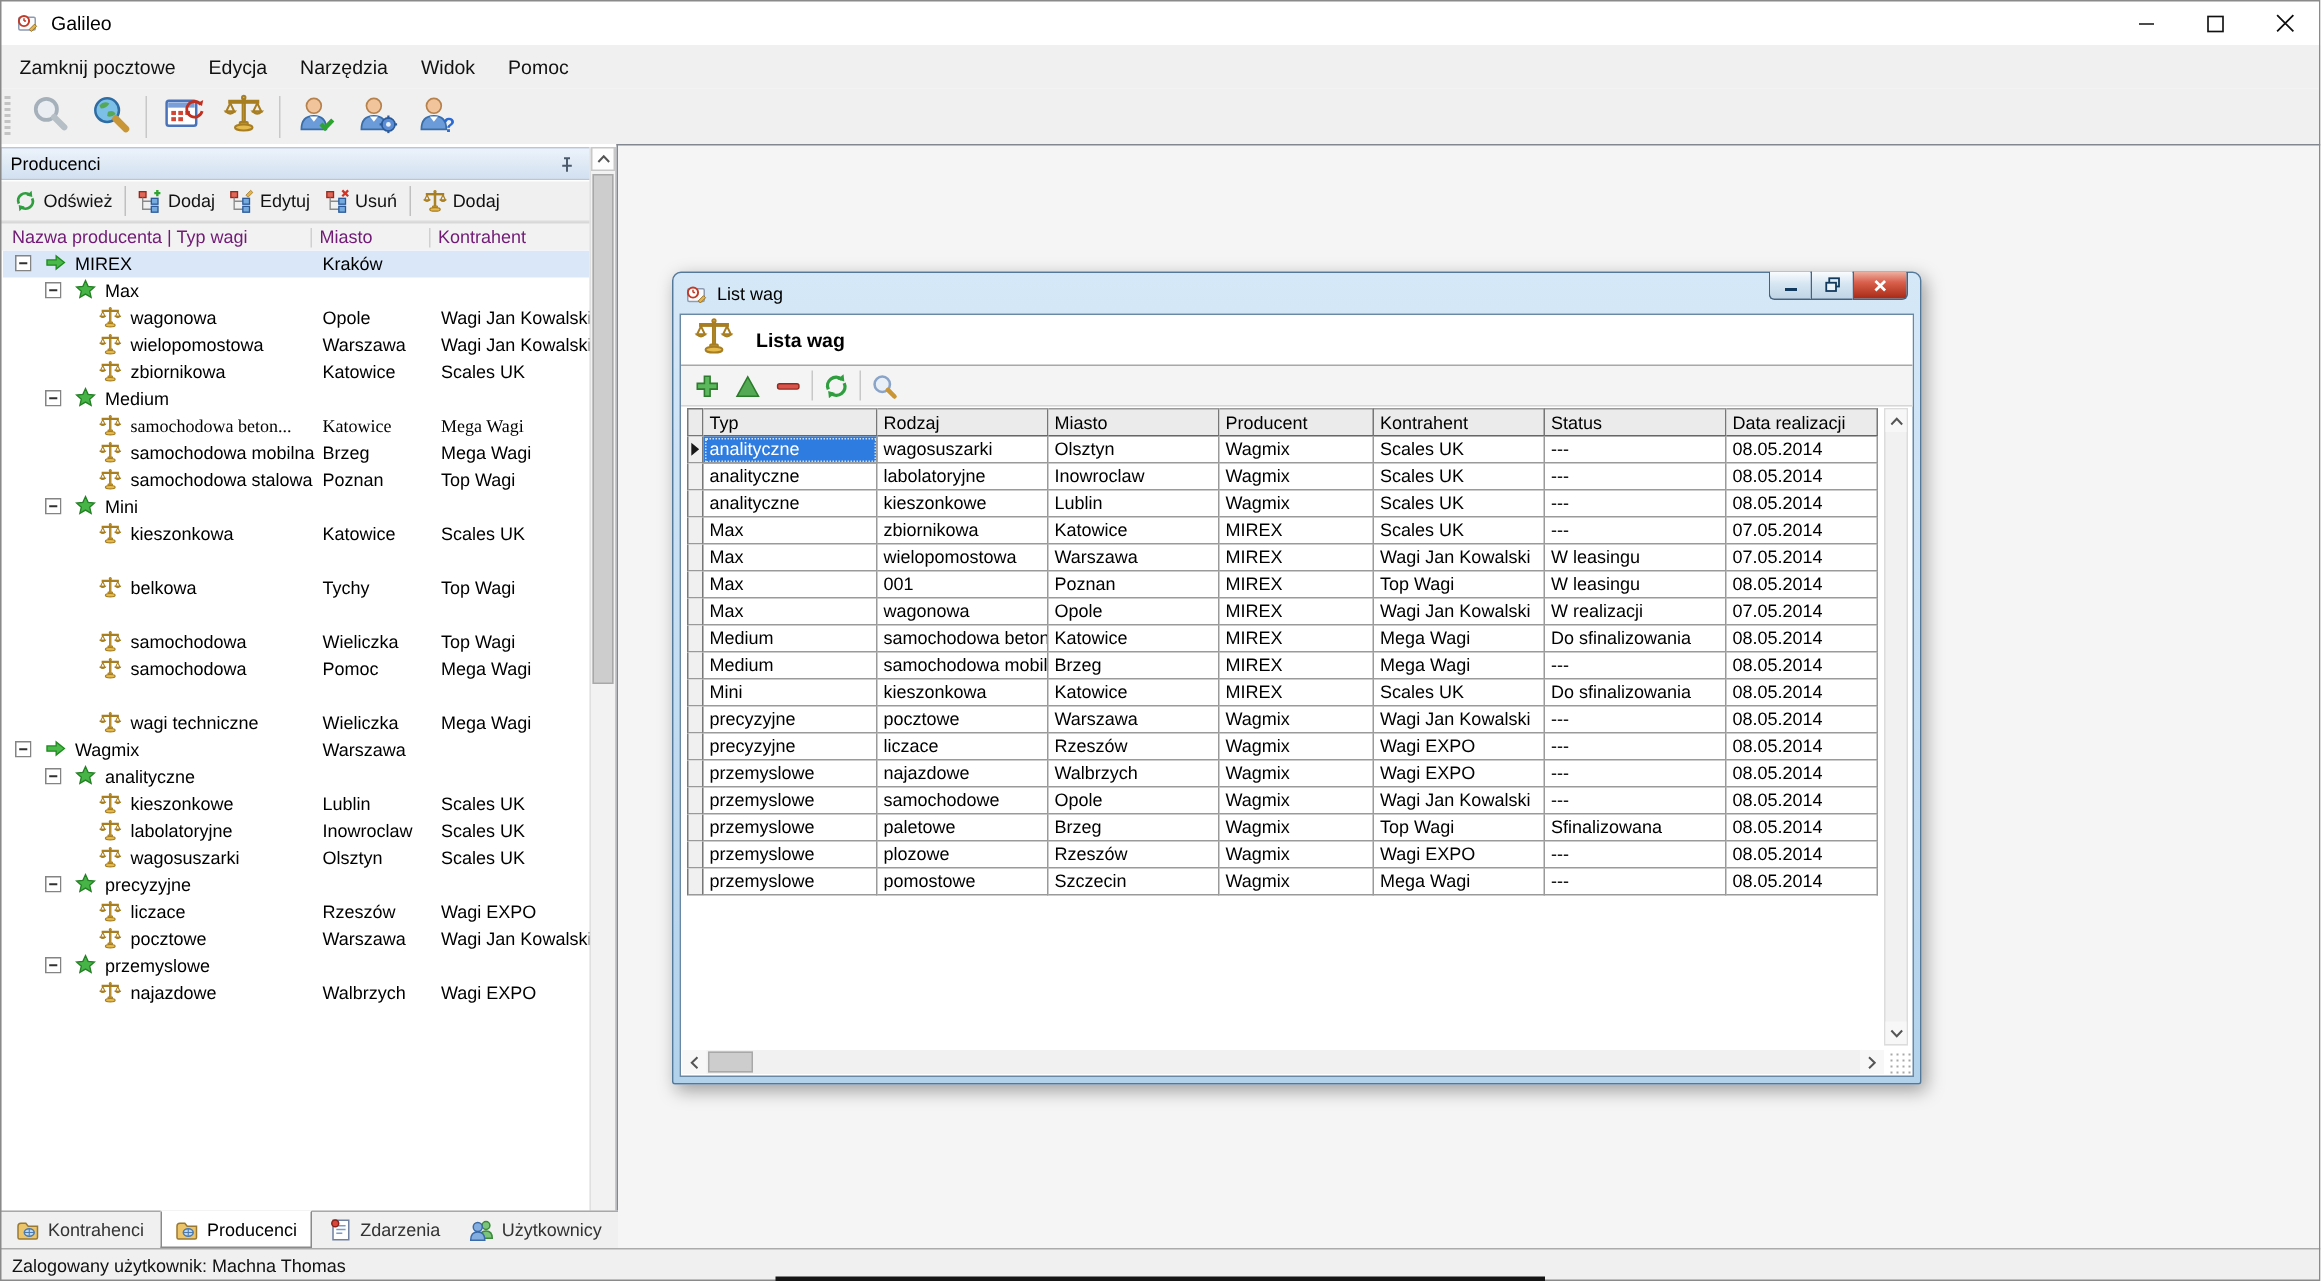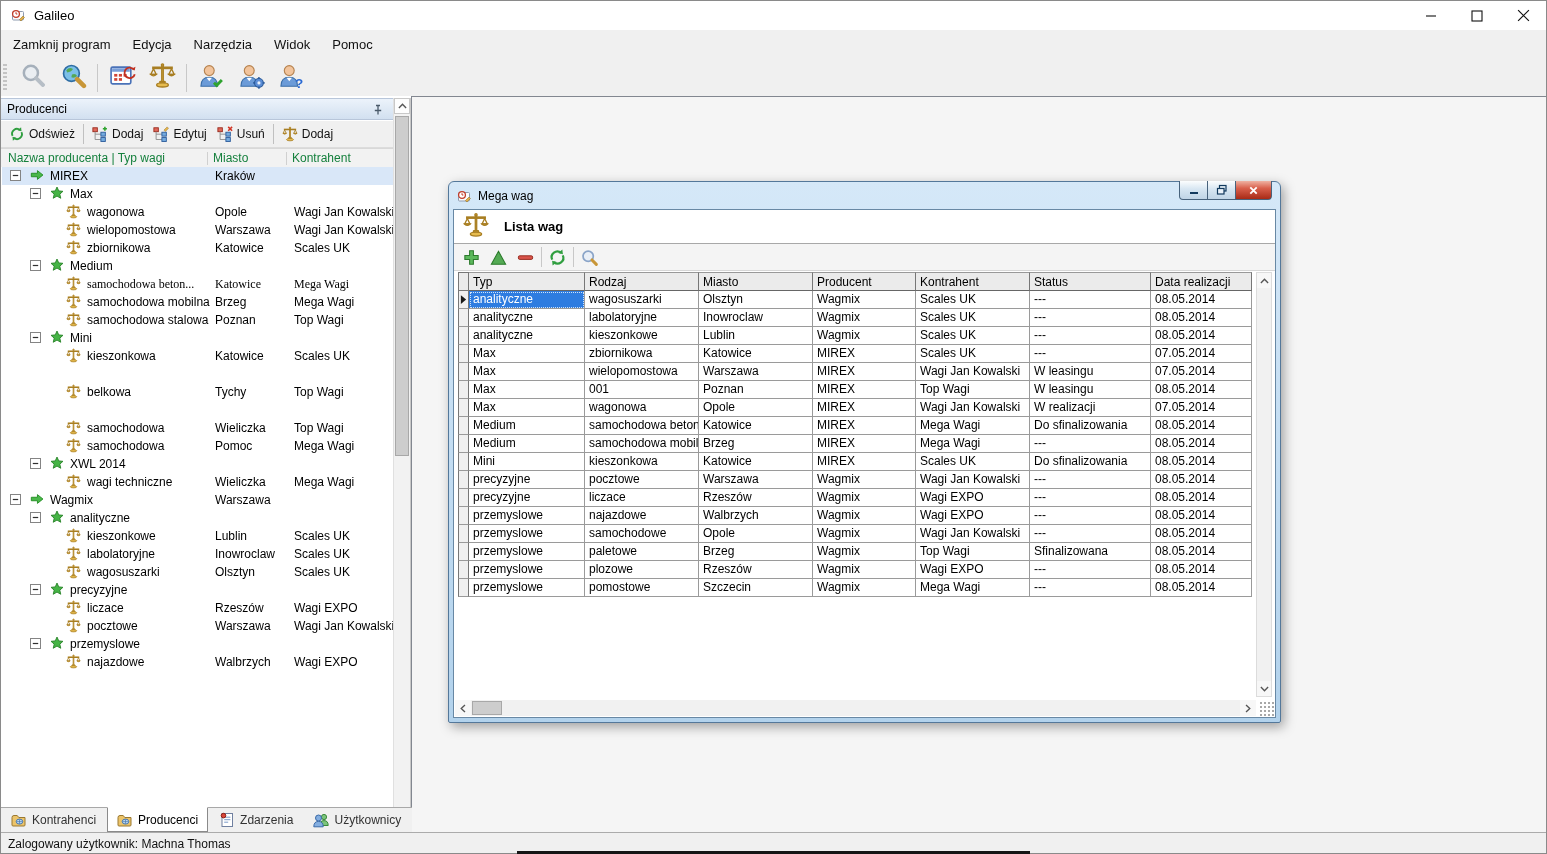--- a/index.html
+++ b/index.html
@@ -35,21 +35,21 @@
   .panel-header{position:absolute;top:0;left:0;right:0;height:22px;background:linear-gradient(#ecf3fb,#d2e0f0);border:1px solid #b8c6da;box-sizing:border-box;display:flex;align-items:center;}
   .panel-title{font-size:12px;margin-left:6px;color:#000;}
   .panel-hbtns{position:absolute;right:4px;top:4px;display:flex;gap:6px;}
   .ph-btn{width:14px;height:14px;display:flex;align-items:center;justify-content:center;}
 
   .panel-toolbar{position:absolute;top:23px;left:0;right:0;height:26px;background:#f0f0f0;border-bottom:1px solid #dcdcdc;display:flex;align-items:center;font-size:12px;padding-left:4px;}
   .ptb-btn{display:flex;align-items:center;gap:4px;padding:3px 5px;color:#111;white-space:nowrap;}
   .ptb-sep{width:1px;height:20px;background:#c0c0c0;margin:0 3px;}
 
   .panel-colhdr{position:absolute;top:50px;left:0;right:0;height:19px;background:#f2f2f2;border-top:1px solid #d8d8d8;border-bottom:1px solid #c0c0c0;}
-  .colhdr-cell{position:absolute;top:0;bottom:0;font-size:12px;color:#15803d;padding-top:2px;white-space:nowrap;}
+  .colhdr-cell{position:absolute;top:0;bottom:0;font-size:12px;color:#701a75;padding-top:2px;white-space:nowrap;}
   .colhdr-div{position:absolute;top:3px;bottom:3px;width:1px;background:#d0d0d0;}
 
   .tree{position:absolute;top:69px;bottom:24px;left:0;right:0;background:#fff;overflow:hidden;border-left:1px solid #e4e4e4;}
   .tree-row{position:absolute;left:1px;width:391px;height:18px;font-size:12px;color:#000;}
   .tree-row.selected{background:#d9e7f8;}
   .t-exp{position:absolute;top:3px;width:11px;height:11px;}
   .t-ico{position:absolute;top:1px;}
   .t-name{position:absolute;top:2px;white-space:nowrap;}
   .t-col{position:absolute;top:2px;white-space:nowrap;}
 
@@ -127,21 +127,21 @@
       </div>
     <div class="cap-btn" id="cap-close">
         <svg width="13" height="13" viewBox="0 0 12 12">
           <path d="M1 1 L11 11 M11 1 L1 11" stroke="#111" stroke-width="1.1"></path>
         </svg>
       </div>
   </div>
 </div>
 
 <div class="menubar" id="menubar">
-    <div class="menu-item">Zamknij program</div>
+    <div class="menu-item">Zamknij pocztowe</div>
     <div class="menu-item">Edycja</div>
     <div class="menu-item">Narzędzia</div>
     <div class="menu-item">Widok</div>
     <div class="menu-item">Pomoc</div>
   </div>
 
 <div class="toolbar-main" id="main-toolbar">
   <div class="tb-grip"></div>
 <div class="tb-btn disabled">
       <span><svg width="27" height="27" viewBox="0 0 26 26">
@@ -533,30 +533,20 @@
                 <path d="M17.4 11 Q20 13.6 22.6 11 Z"></path>
                 <circle cx="12" cy="2.6" r="1"></circle>
                 <rect x="9.6" y="17.2" width="4.8" height="1.4" rx=".6"></rect>
                 <ellipse cx="12" cy="20.4" rx="5.2" ry="1.8"></ellipse>
               </g>
             </svg></span>
           <span class="t-name" style="left: 85px;">samochodowa</span>
           <span class="t-col" style="left: 213px;">Pomoc</span>
           <span class="t-col" style="left: 292px;">Mega Wagi</span>
         </div>
-        <div class="tree-row" style="top: 288px;">
-          <span class="t-exp" style="left: 28px;"><svg width="11" height="11" viewBox="0 0 11 11">
-              <rect x=".5" y=".5" width="10" height="10" fill="#fff" stroke="#848484"></rect>
-              <line x1="2.8" y1="5.5" x2="8.2" y2="5.5" stroke="#303030" stroke-width="1.2"></line>
-            </svg></span>
-          <span class="t-ico" style="left: 48px;"><svg width="14" height="14" viewBox="0 0 16 16">
-              <path d="M8 1.2 L10 5.6 L14.8 6.1 L11.2 9.3 L12.3 14 L8 11.5 L3.7 14 L4.8 9.3 L1.2 6.1 L6 5.6 Z" fill="#46b446" stroke="#238023"></path>
-            </svg></span>
-          <span class="t-name" style="left: 68px;">XWL 2014</span>
-        </div>
         <div class="tree-row" style="top: 306px;">
           <span class="t-ico" style="left: 64px;"><svg width="15" height="15" viewBox="0 0 24 24">
               <g stroke="#a87e22" stroke-width="1.2" fill="#e6bb4e">
                 <rect x="11.35" y="3.2" width="1.3" height="14"></rect>
                 <rect x="3.4" y="4.6" width="17.2" height="1.2"></rect>
                 <path d="M4 6 L1.6 11 H6.4 Z" fill="none"></path>
                 <path d="M1.4 11 Q4 13.6 6.6 11 Z"></path>
                 <path d="M20 6 L17.6 11 H22.4 Z" fill="none"></path>
                 <path d="M17.4 11 Q20 13.6 22.6 11 Z"></path>
                 <circle cx="12" cy="2.6" r="1"></circle>
@@ -735,21 +725,21 @@
 
   <div class="mdi-client">
     <div class="cw">
       <div class="cw-titlebar">
         <span class="cw-icon" id="cw-icon"><svg width="16" height="16" viewBox="0 0 16 16">
               <rect x="2.5" y="4.5" width="11" height="8.5" rx="1" fill="#fbfbfb" stroke="#8e9bb0"></rect>
               <circle cx="6" cy="7" r="3.4" fill="#fff" stroke="#c23b28" stroke-width="1.3"></circle>
               <path d="M6 7 V5.2 M6 7 H7.4" stroke="#c23b28"></path>
               <path d="M9.5 12.6 L13 9.1 L14.4 10.5 L10.9 14 Z" fill="#e6b44c" stroke="#8e6a1c" stroke-width=".6"></path>
             </svg></span>
-        <span class="cw-title">Mega wag</span>
+        <span class="cw-title">List wag</span>
         <div class="cw-btns">
           <div class="cwb min" id="cwb-min">
               <svg width="12" height="12" viewBox="0 0 12 12">
                 <rect x="2" y="8" width="8" height="2" fill="#123a5e"></rect>
               </svg>
             </div>
           <div class="cwb res" id="cwb-res">
               <svg width="12" height="12" viewBox="0 0 12 12">
                 <rect x="3.5" y="1.5" width="6.5" height="5.5" fill="none" stroke="#123a5e" stroke-width="1.2"></rect>
                 <rect x="1.5" y="4.5" width="6.5" height="5.5" fill="#eaf2fa" stroke="#123a5e" stroke-width="1.2"></rect>

